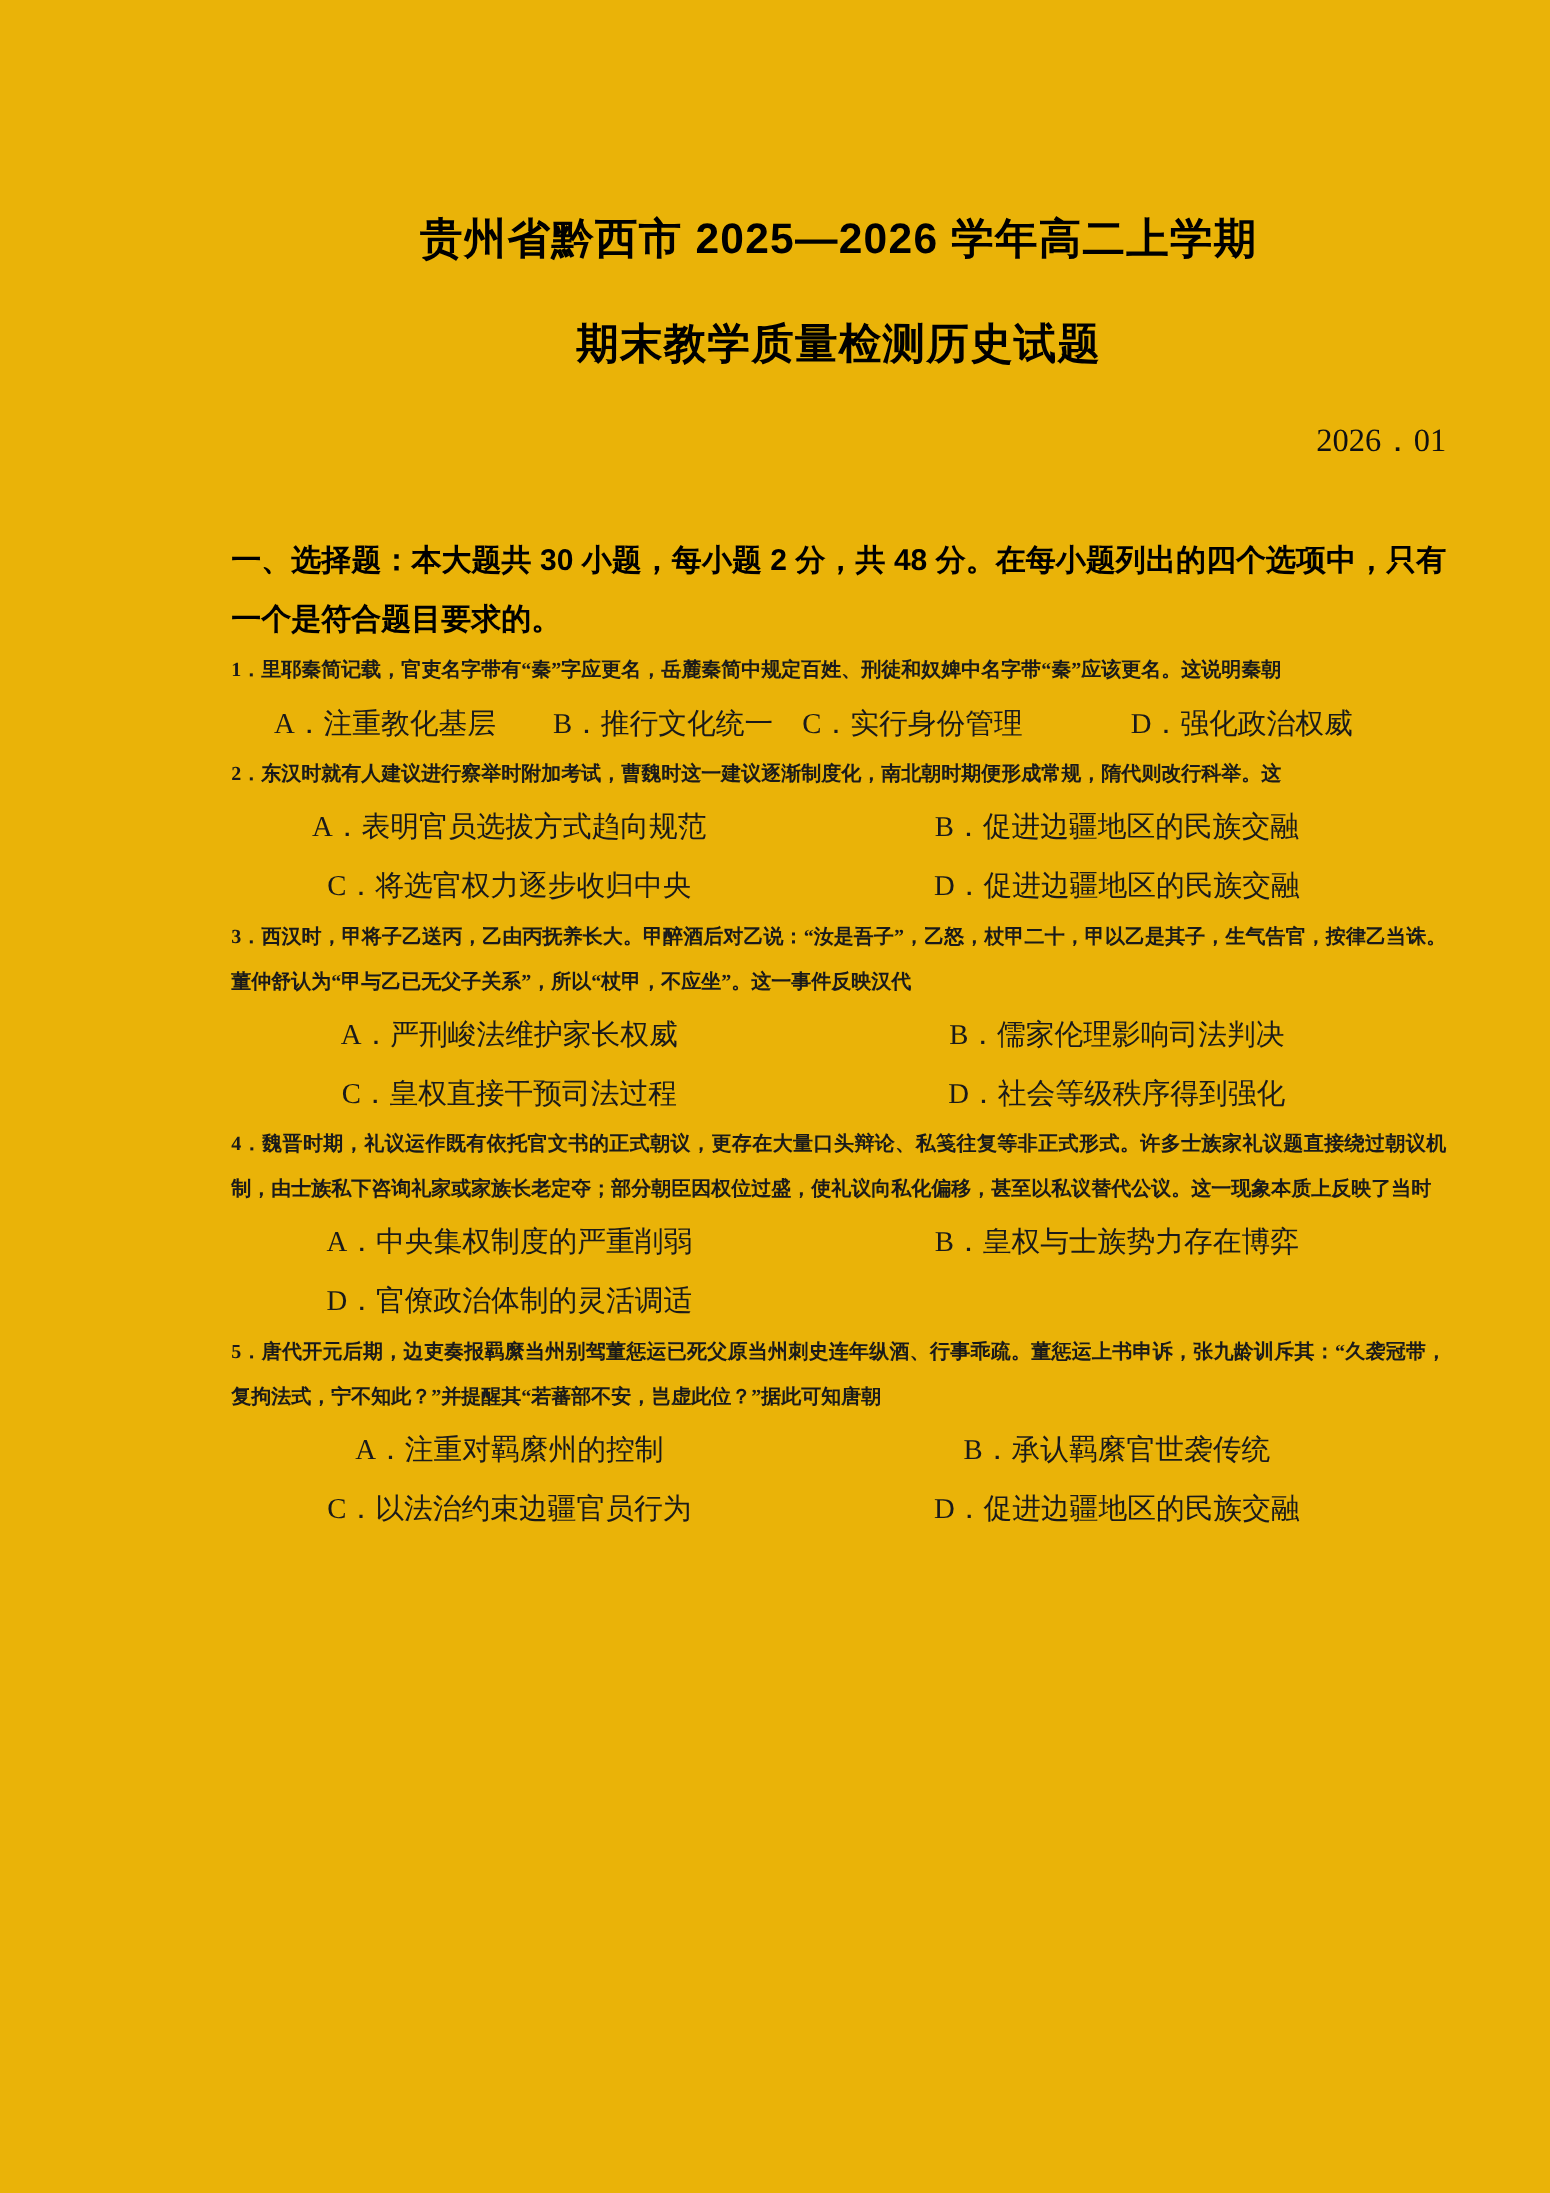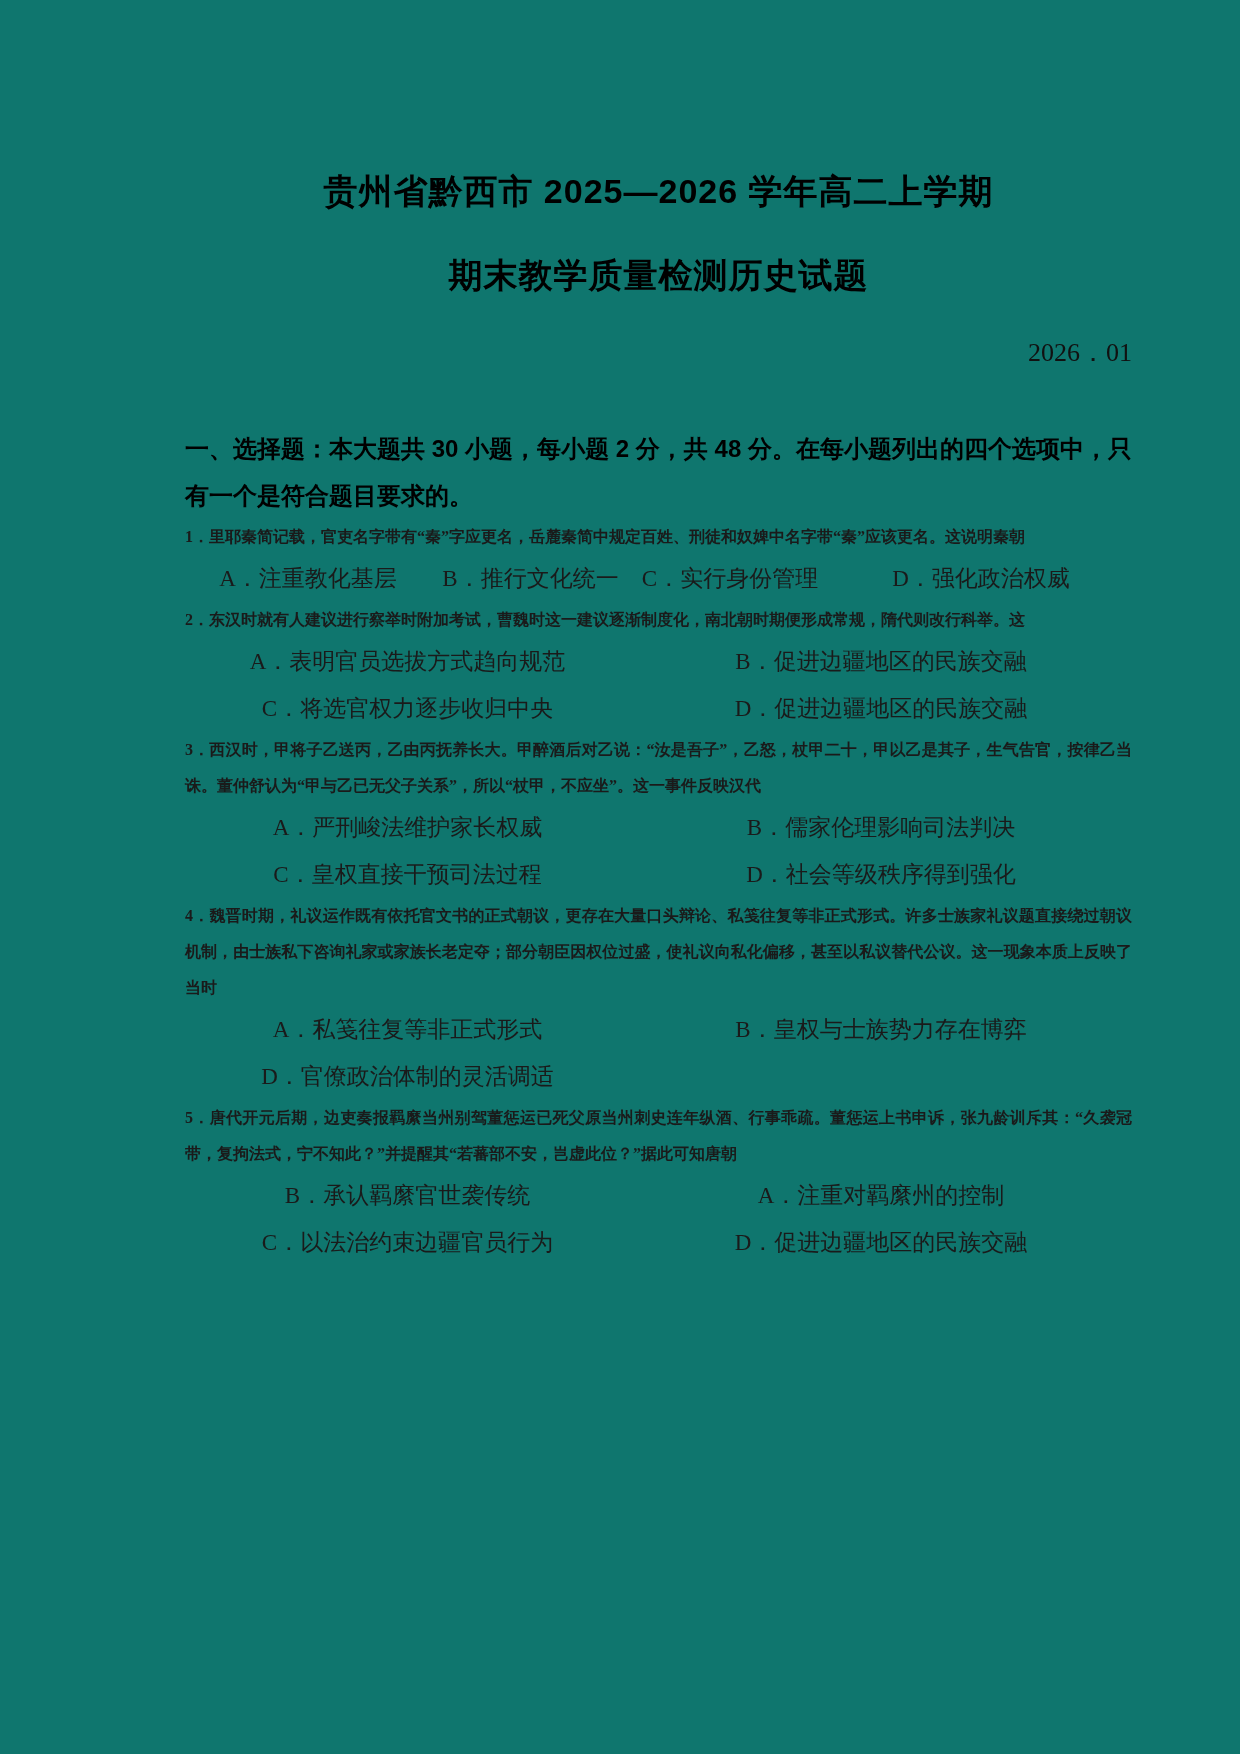--- a/index.html
+++ b/index.html
@@ -4,22 +4,22 @@
 <style>
   html,body { margin:0; padding:0; background:#ffffff; }
   body {
     width:1240px; height:1754px;
     font-family:"Liberation Serif","DejaVu Serif",serif;
     color:#1a1a1a;
   }
   .page {
     box-sizing:border-box;
     width:1240px; height:1754px;
-    padding:170px 108px 0 185px;
-    background:#0f766e;
+    padding:170px 83px 0 185px;
+    background:#eab308;
     overflow:hidden;
   }
   .exam-title, .exam-subtitle {
     margin:0;
     font-family:"Liberation Sans","DejaVu Sans",sans-serif;
     font-weight:bold;
     font-size:34px;
     line-height:42px;
     text-align:center;
     color:#000000;
@@ -105,33 +105,33 @@
     </div>
     <div class="opts-2">
       <span class="opt">C．皇权直接干预司法过程</span>
       <span class="opt">D．社会等级秩序得到强化</span>
     </div>
   </div>
 
   <div>
     <p class="stem">4．魏晋时期，礼议运作既有依托官文书的正式朝议，更存在大量口头辩论、私笺往复等非正式形式。许多士族家礼议题直接绕过朝议机制，由士族私下咨询礼家或家族长老定夺；部分朝臣因权位过盛，使礼议向私化偏移，甚至以私议替代公议。这一现象本质上反映了当时</p>
     <div class="opts-2">
-      <span class="opt">A．私笺往复等非正式形式</span>
+      <span class="opt">A．中央集权制度的严重削弱</span>
       <span class="opt">B．皇权与士族势力存在博弈</span>
     </div>
     <div class="opts-2">
       <span class="opt">D．官僚政治体制的灵活调适</span>
     </div>
   </div>
 
   <div>
     <p class="stem">5．唐代开元后期，边吏奏报羁縻当州别驾董惩运已死父原当州刺史连年纵酒、行事乖疏。董惩运上书申诉，张九龄训斥其：“久袭冠带，复拘法式，宁不知此？”并提醒其“若蕃部不安，岂虚此位？”据此可知唐朝</p>
     <div class="opts-2">
+      <span class="opt">A．注重对羁縻州的控制</span>
       <span class="opt">B．承认羁縻官世袭传统</span>
-      <span class="opt">A．注重对羁縻州的控制</span>
     </div>
     <div class="opts-2">
       <span class="opt">C．以法治约束边疆官员行为</span>
       <span class="opt">D．促进边疆地区的民族交融</span>
     </div>
   </div>
 
 </div>
 
 </body></html>

